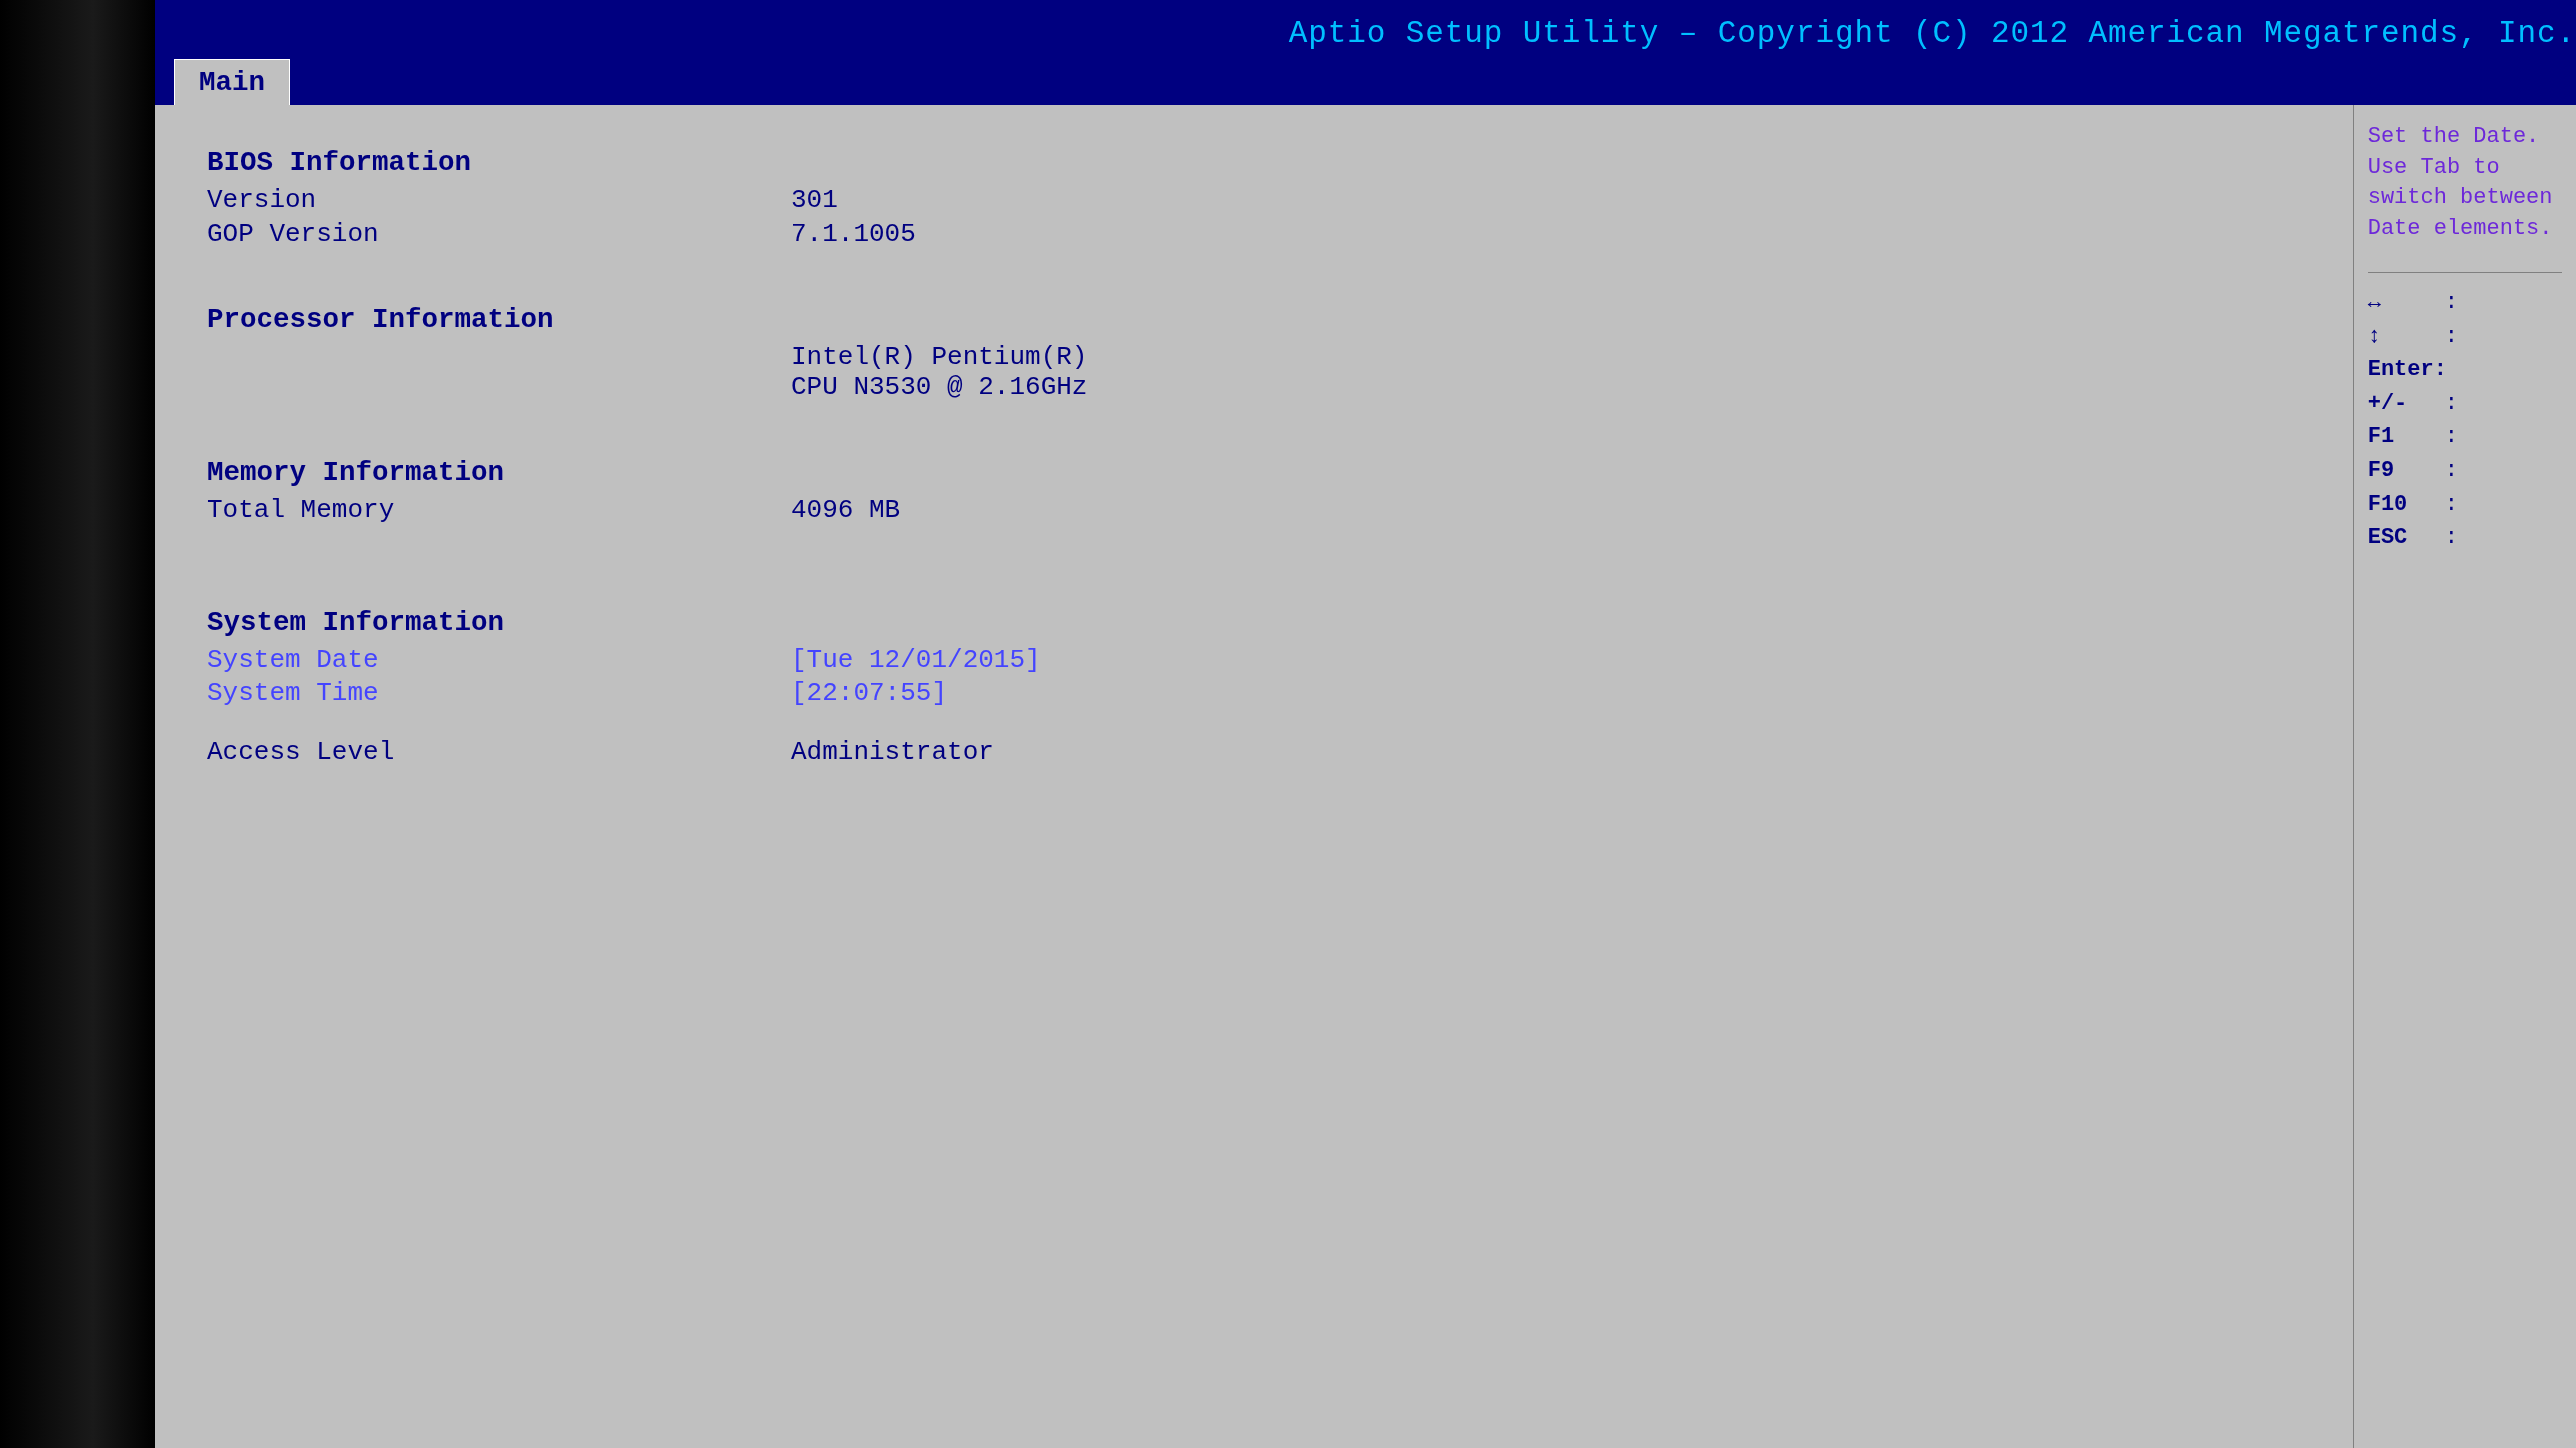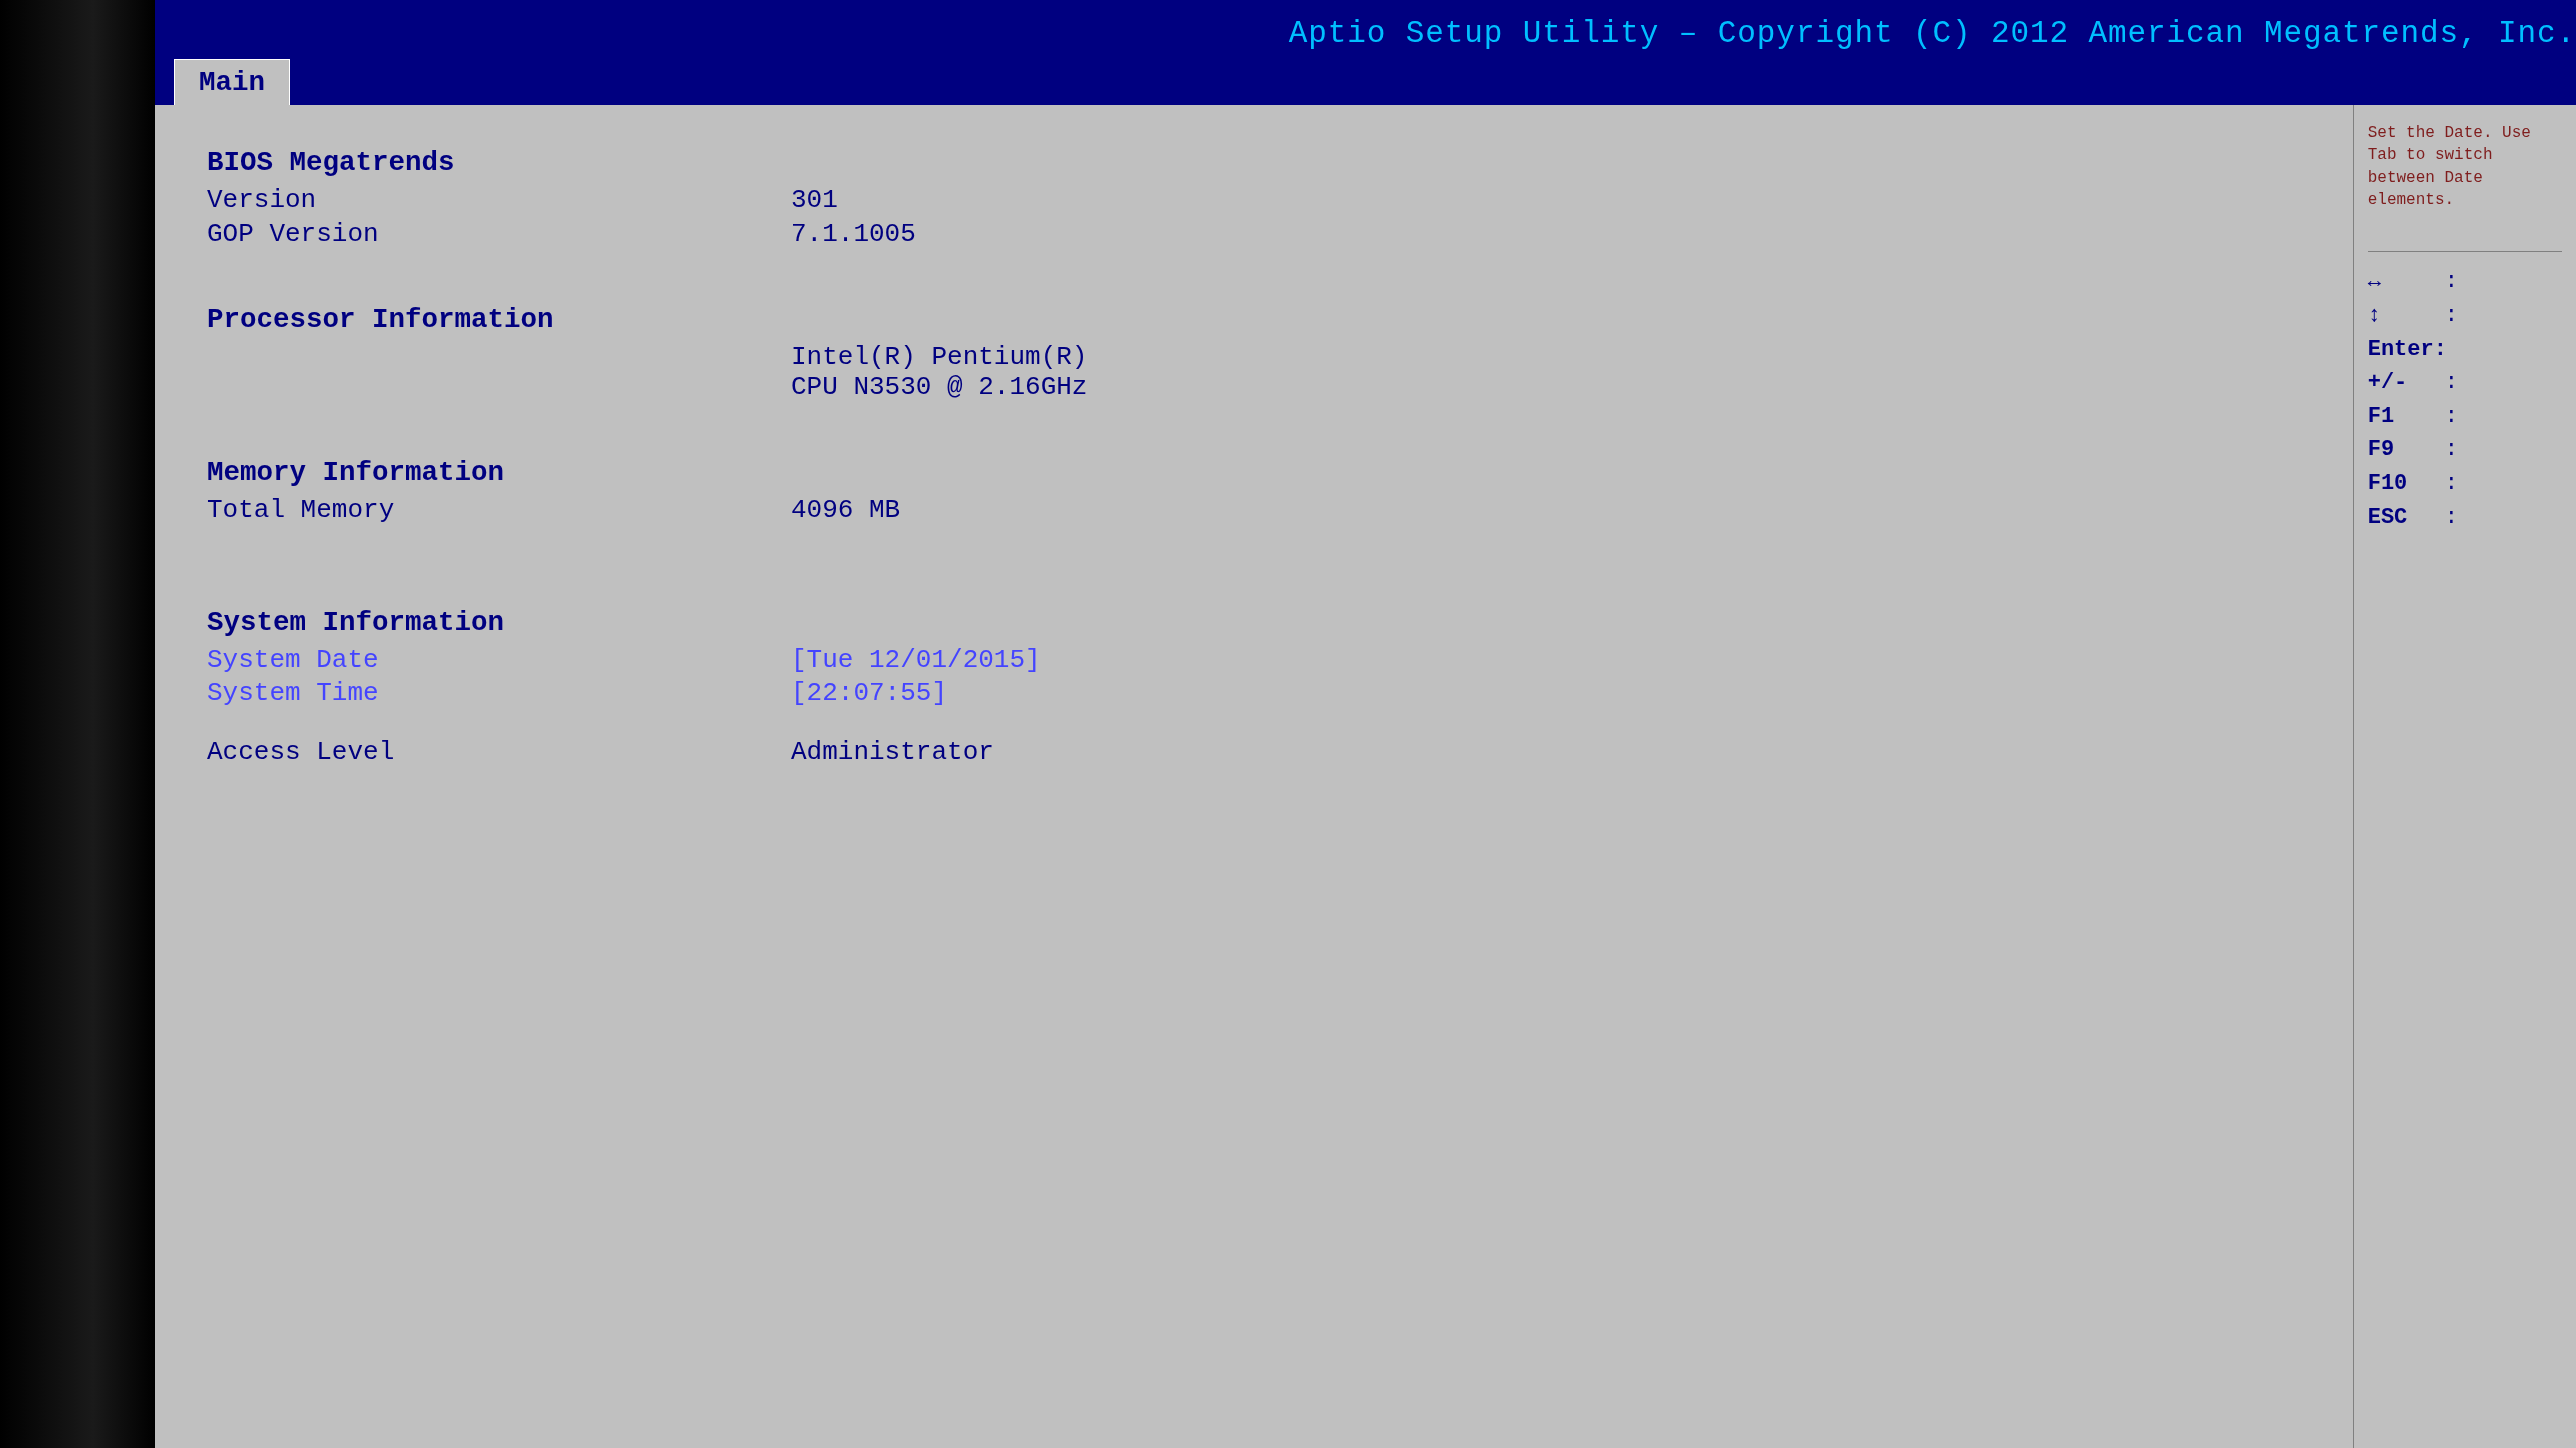--- a/index.html
+++ b/index.html
@@ -135,23 +135,23 @@
       background-color: #c0c0c0;
       border-left: 1.7px solid #808080;
       padding: 17px 13.7px;
       display: flex;
       flex-direction: column;
       font-size: 22px;
       color: #000080;
     }
 
     .sidebar-description {
-      font-size: 16px;
-      color: #7f1d1d;
-      margin-bottom: 23px;
+      font-size: 22px;
+      color: #6d28d9;
+      margin-bottom: 10px;
       line-height: 1.4;
     }
 
     .sidebar-divider {
       border-top: 1.7px solid #808080;
       margin: 17px 0;
     }
 
     .sidebar-key-row {
       display: flex;
@@ -189,21 +189,21 @@
   <div class="tab-bar">
     <div class="tab-active">
       <span>Main</span>
     </div>
   </div>
 
   <div class="content-wrapper">
 
     <div class="main-panel">
 
-      <div class="section-header">BIOS Megatrends</div>
+      <div class="section-header">BIOS Information</div>
       <div class="info-row">
         <span class="info-label">Version</span>
         <span class="info-value">301</span>
       </div>
       <div class="info-row">
         <span class="info-label">GOP Version</span>
         <span class="info-value">7.1.1005</span>
       </div>
 
       <div class="section-gap"></div>

